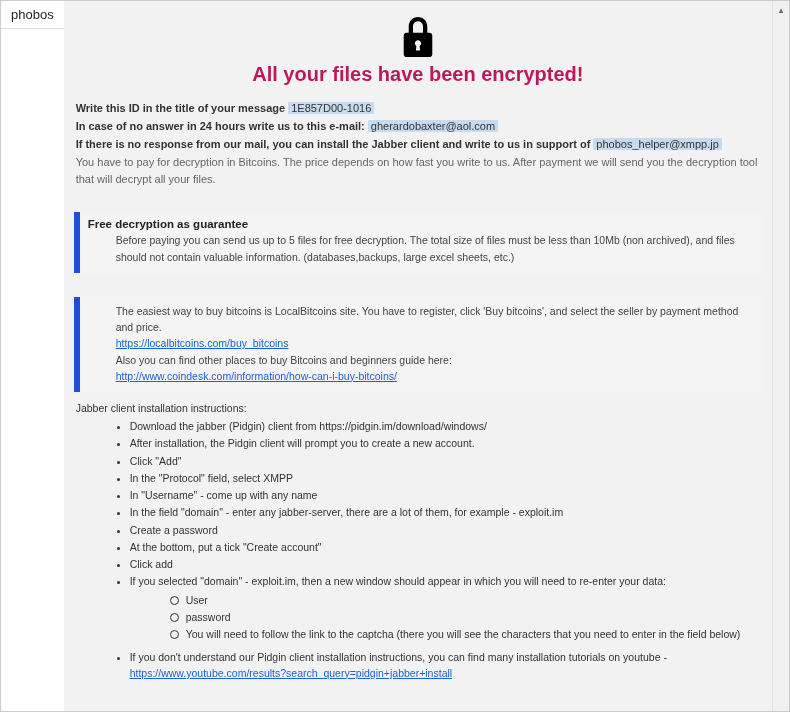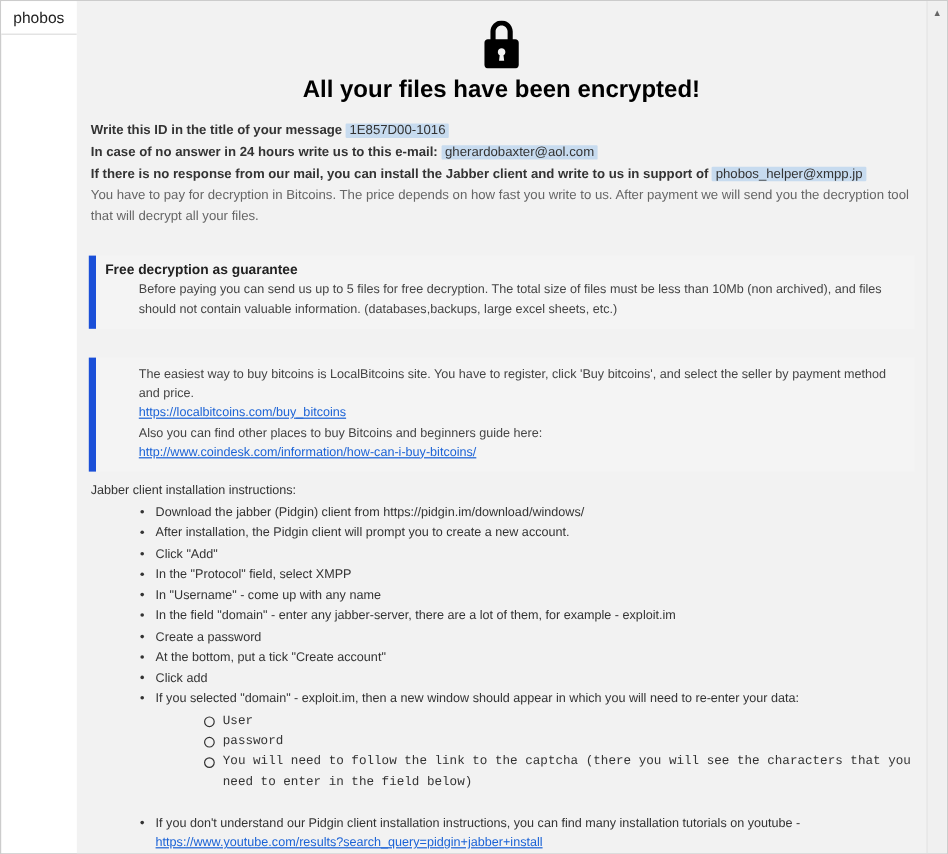--- a/index.html
+++ b/index.html
@@ -57,21 +57,21 @@
     }
     .scroll-arrow.up { position: absolute; top: 0; left:0; right:0;}
     .hero {
       text-align: center;
       padding: 8px 0 6px 0;
     }
     .lock-icon svg { width: 38px; height: 40px; }
     .hero h1 {
       font-size: 20px;
       font-weight: 700;
-      color: #000000;
+      color: #be185d;
       margin-top: 4px;
     }
     .intro {
       margin-top: 8px;
       padding: 0 2px;
     }
     .intro p {
       font-size: 11px;
       line-height: 1.55;
       margin: 1px 0;
@@ -121,23 +121,22 @@
       padding: 0;
     }
     ul.bullets li {
       font-size: 10.5px;
       color: #333;
       line-height: 1.55;
       margin: 1px 0;
     }
     ul.circles {
       list-style: none;
-      margin: 2px 0 18px 40px;
+      margin: 2px 0 6px 40px;
       padding: 0;
-      font-family: Liberation Mono, monospace;
     }
     ul.circles li {
       font-size: 10.5px;
       line-height: 1.55;
       position: relative;
       padding-left: 16px;
     }
     ul.circles li::before {
       content: "";
       position: absolute;

